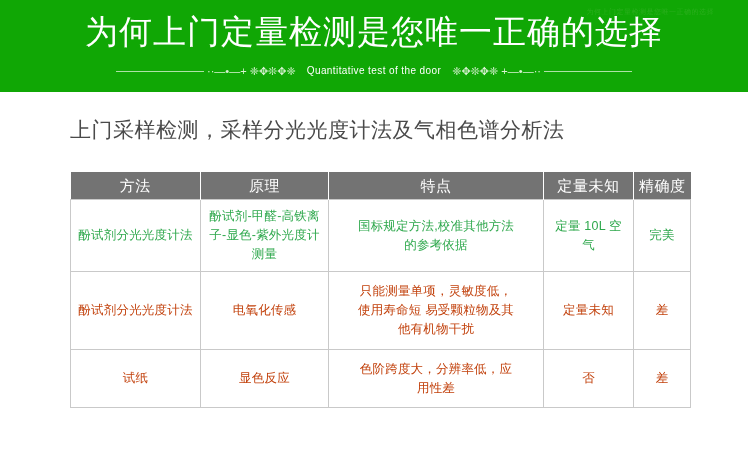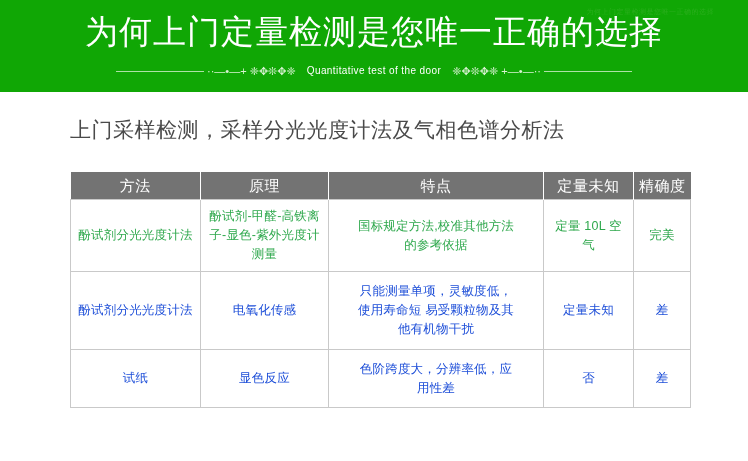--- a/index.html
+++ b/index.html
@@ -134,21 +134,21 @@
   }
   .cmp-table th:first-child { border-left: none; }
   .cmp-table th:last-child  { border-right: none; }
 
   .cmp-table td {
     border: 1px solid #c9c9c9;
     text-align: center;
     vertical-align: middle;
     padding: 7px 6px;
     line-height: 19px;
-    color: #1d4ed8;
+    color: #c2410c;
     letter-spacing: 0.2px;
   }
 
   .cmp-table tr.row-highlight td {
     color: #2ea84c;
   }
 
   .cmp-table td.wide-cell {
     padding: 7px 28px;
   }

